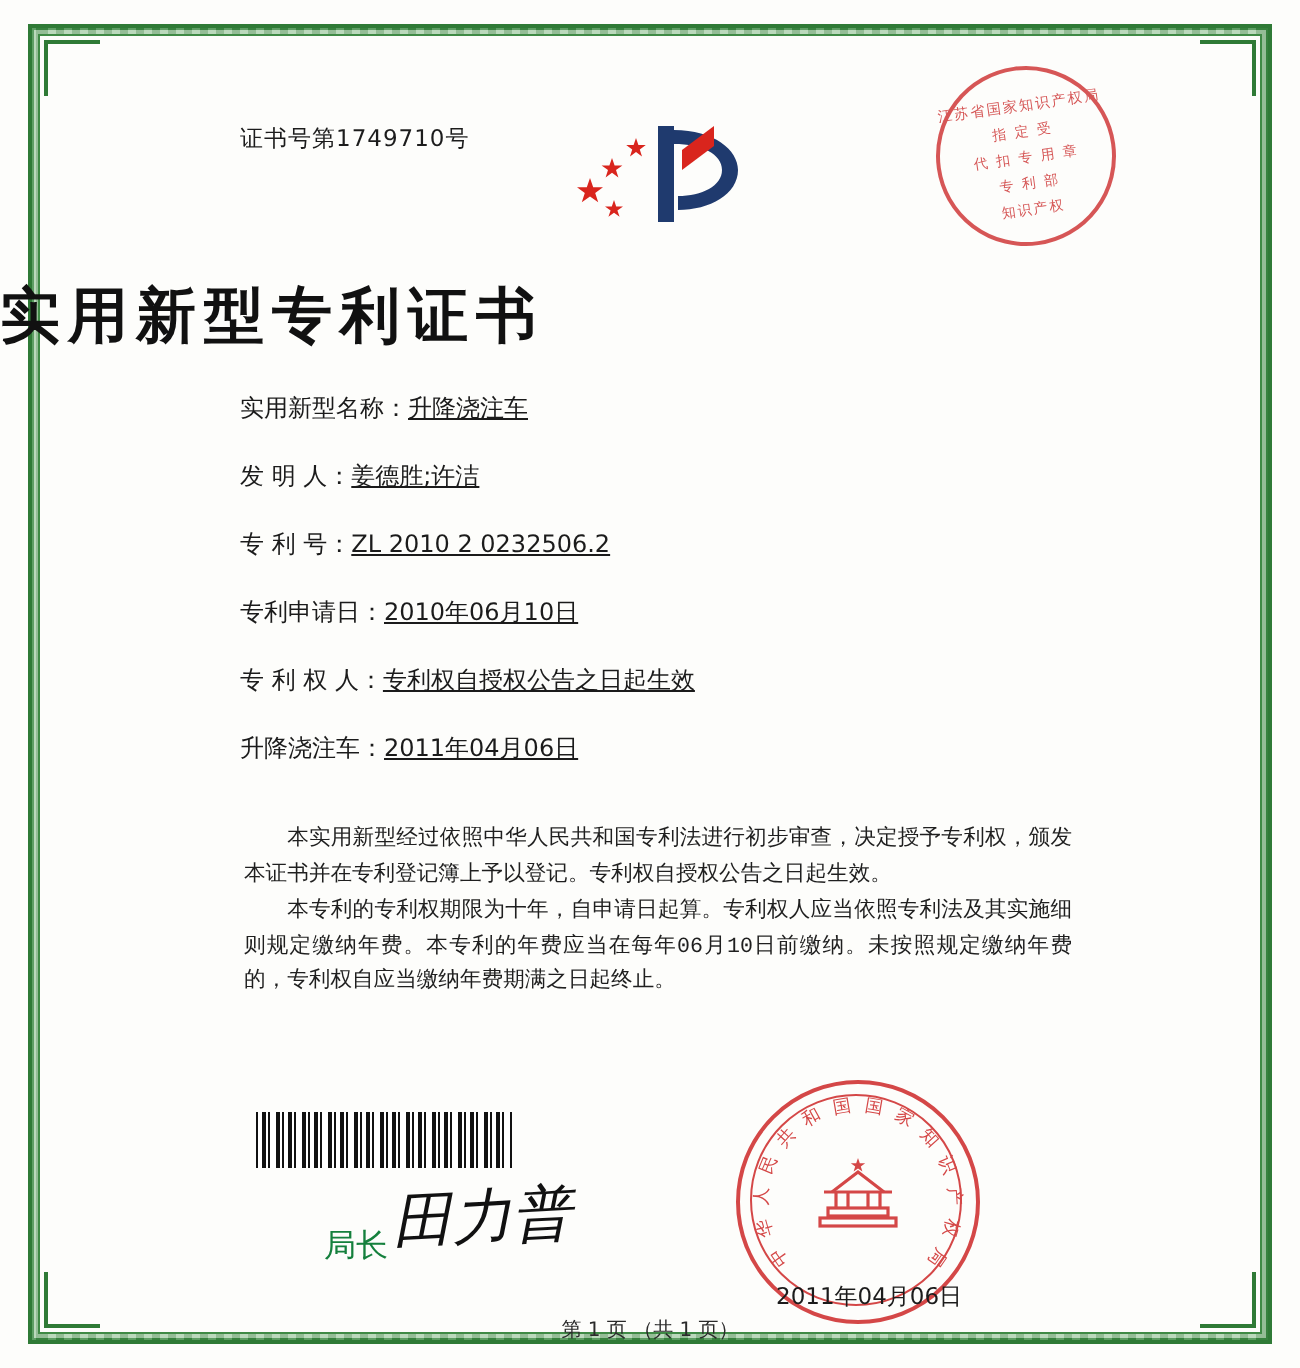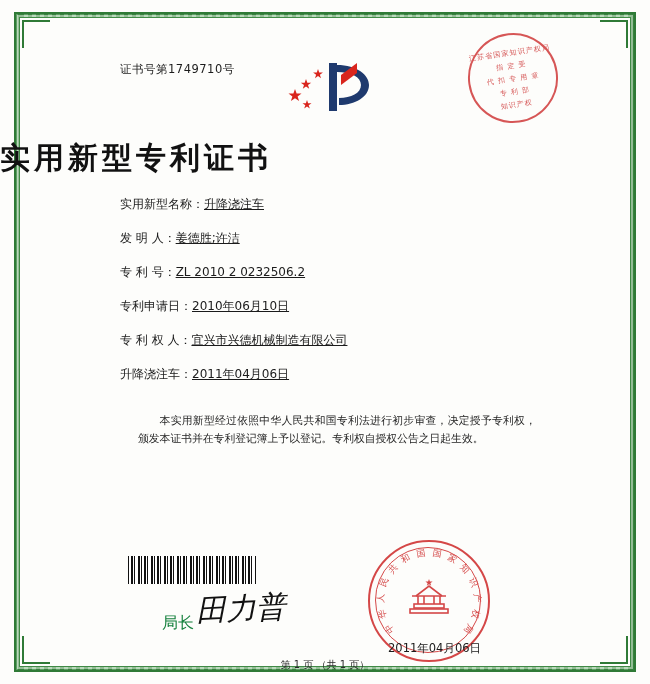--- a/index.html
+++ b/index.html
@@ -146,22 +146,23 @@
   .body-text {
     position: absolute;
     left: 122px; top: 412px;
     width: 414px;
     font-size: 10.8px;
     line-height: 17.5px;
     color: #1f1f1f;
     text-align: justify;
   }
   .body-text p {
-    margin: 0 0 1px 16px;
+    margin: 0 0 1px 0;
     text-indent: 2em;
+    font-family: Liberation Mono, monospace;
   }
 
   
   .barcode {
     position: absolute;
     left: 128px; top: 556px;
     width: 128px; height: 28px;
     background: repeating-linear-gradient(
       90deg,
       #111 0 1px, #fff 1px 3px,
@@ -294,29 +295,30 @@
     <div class="field-row">
       <span class="field-label">发 明 人：</span><span class="field-value">姜德胜;许洁</span>
     </div>
     <div class="field-row">
       <span class="field-label">专 利 号：</span><span class="field-value">ZL 2010 2 0232506.2</span>
     </div>
     <div class="field-row">
       <span class="field-label">专利申请日：</span><span class="field-value">2010年06月10日</span>
     </div>
     <div class="field-row">
-      <span class="field-label">专 利 权 人：</span><span class="field-value">宜兴市兴德机械制造有限公司</span>
+      <span class="field-label">专 利 权 人：</span><span class="field-value">专利权自授权公告之日起生效</span>
     </div>
     <div class="field-row">
       <span class="field-label">升降浇注车：</span><span class="field-value">2011年04月06日</span>
     </div>
   </div>
 
   <div class="body-text">
     <p>本实用新型经过依照中华人民共和国专利法进行初步审查，决定授予专利权，颁发本证书并在专利登记簿上予以登记。专利权自授权公告之日起生效。</p>
+    <p>本专利的专利权期限为十年，自申请日起算。专利权人应当依照专利法及其实施细则规定缴纳年费。本专利的年费应当在每年06月10日前缴纳。未按照规定缴纳年费的，专利权自应当缴纳年费期满之日起终止。</p>
   </div>
 
   <div class="barcode"></div>
 
   <div class="sig-label">局长</div>
   <div class="signature">田力普</div>
 
   <div class="seal">
     <div class="ring"></div>
     <div class="arc-text" id="sealArc">

